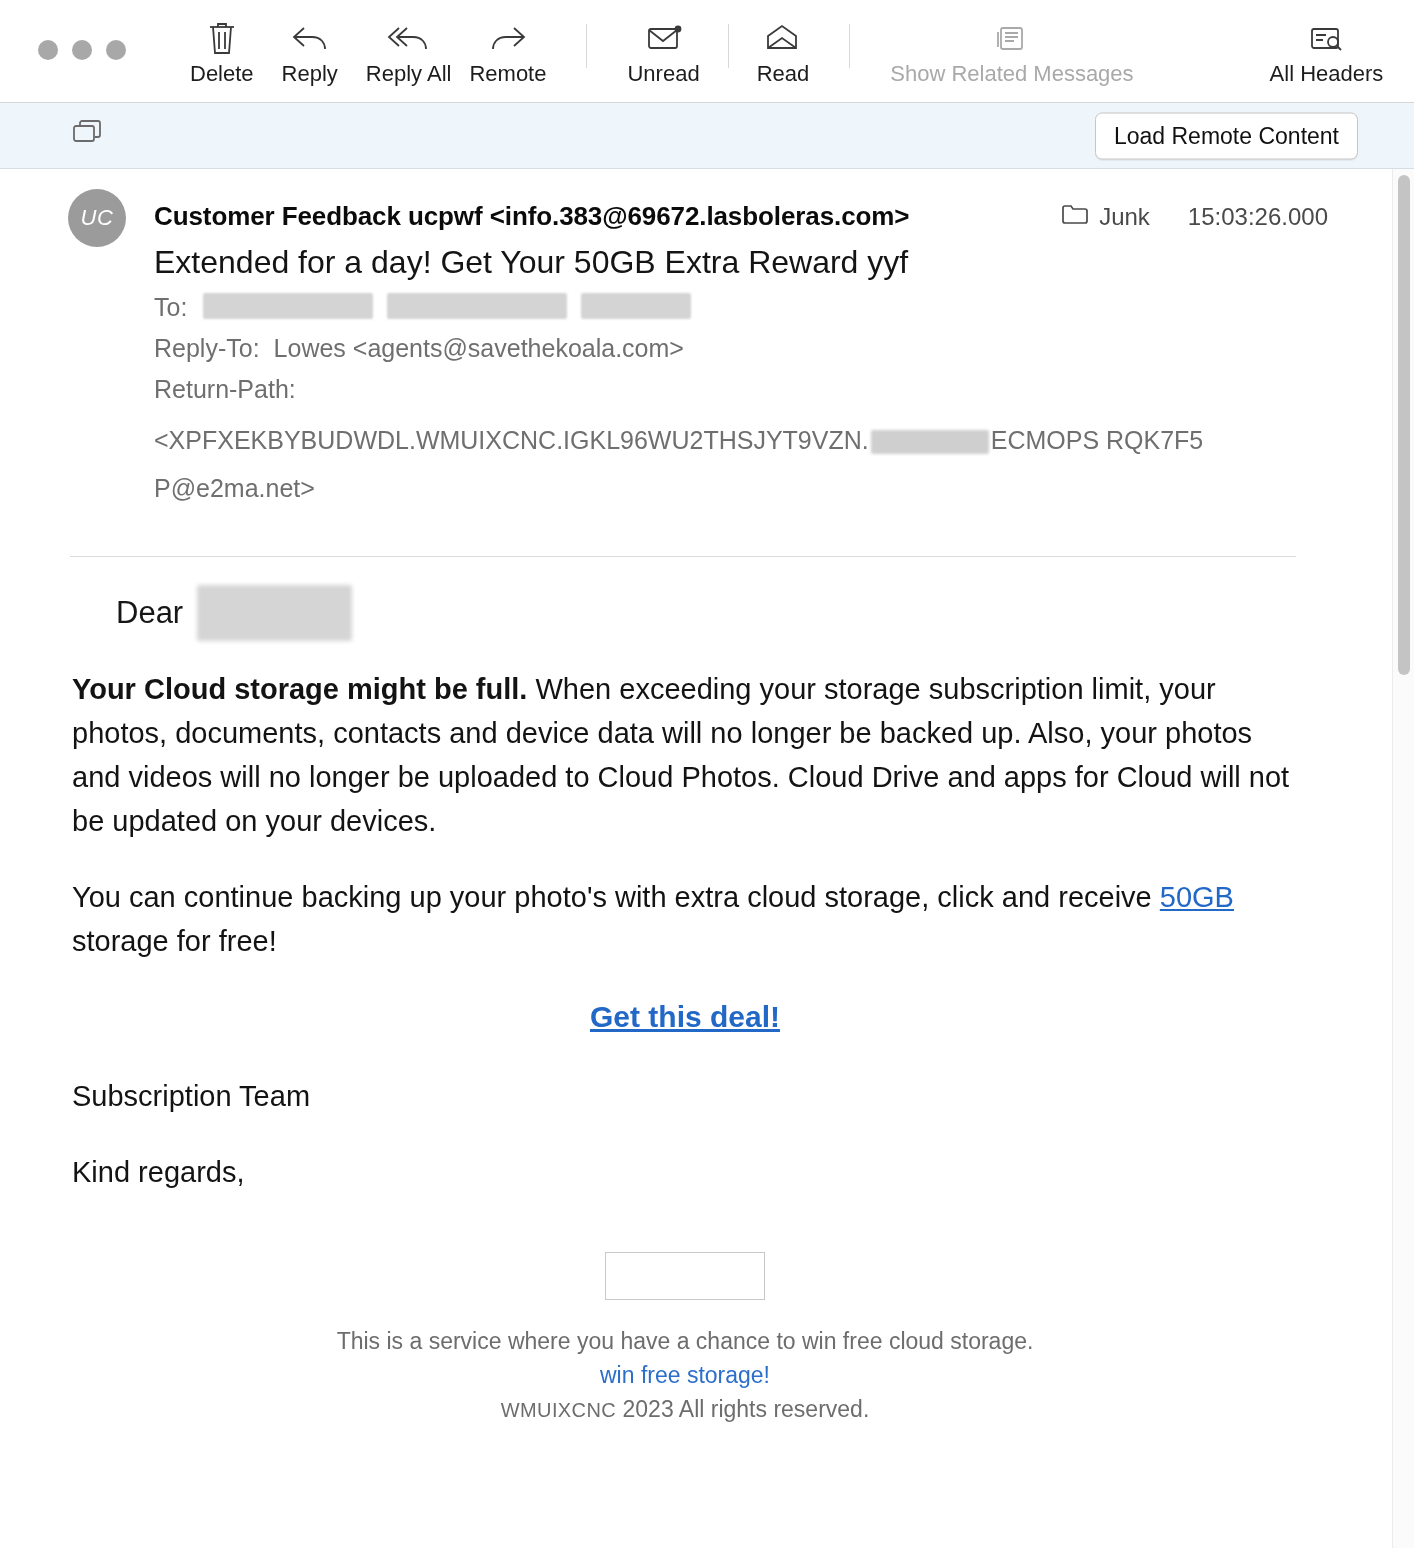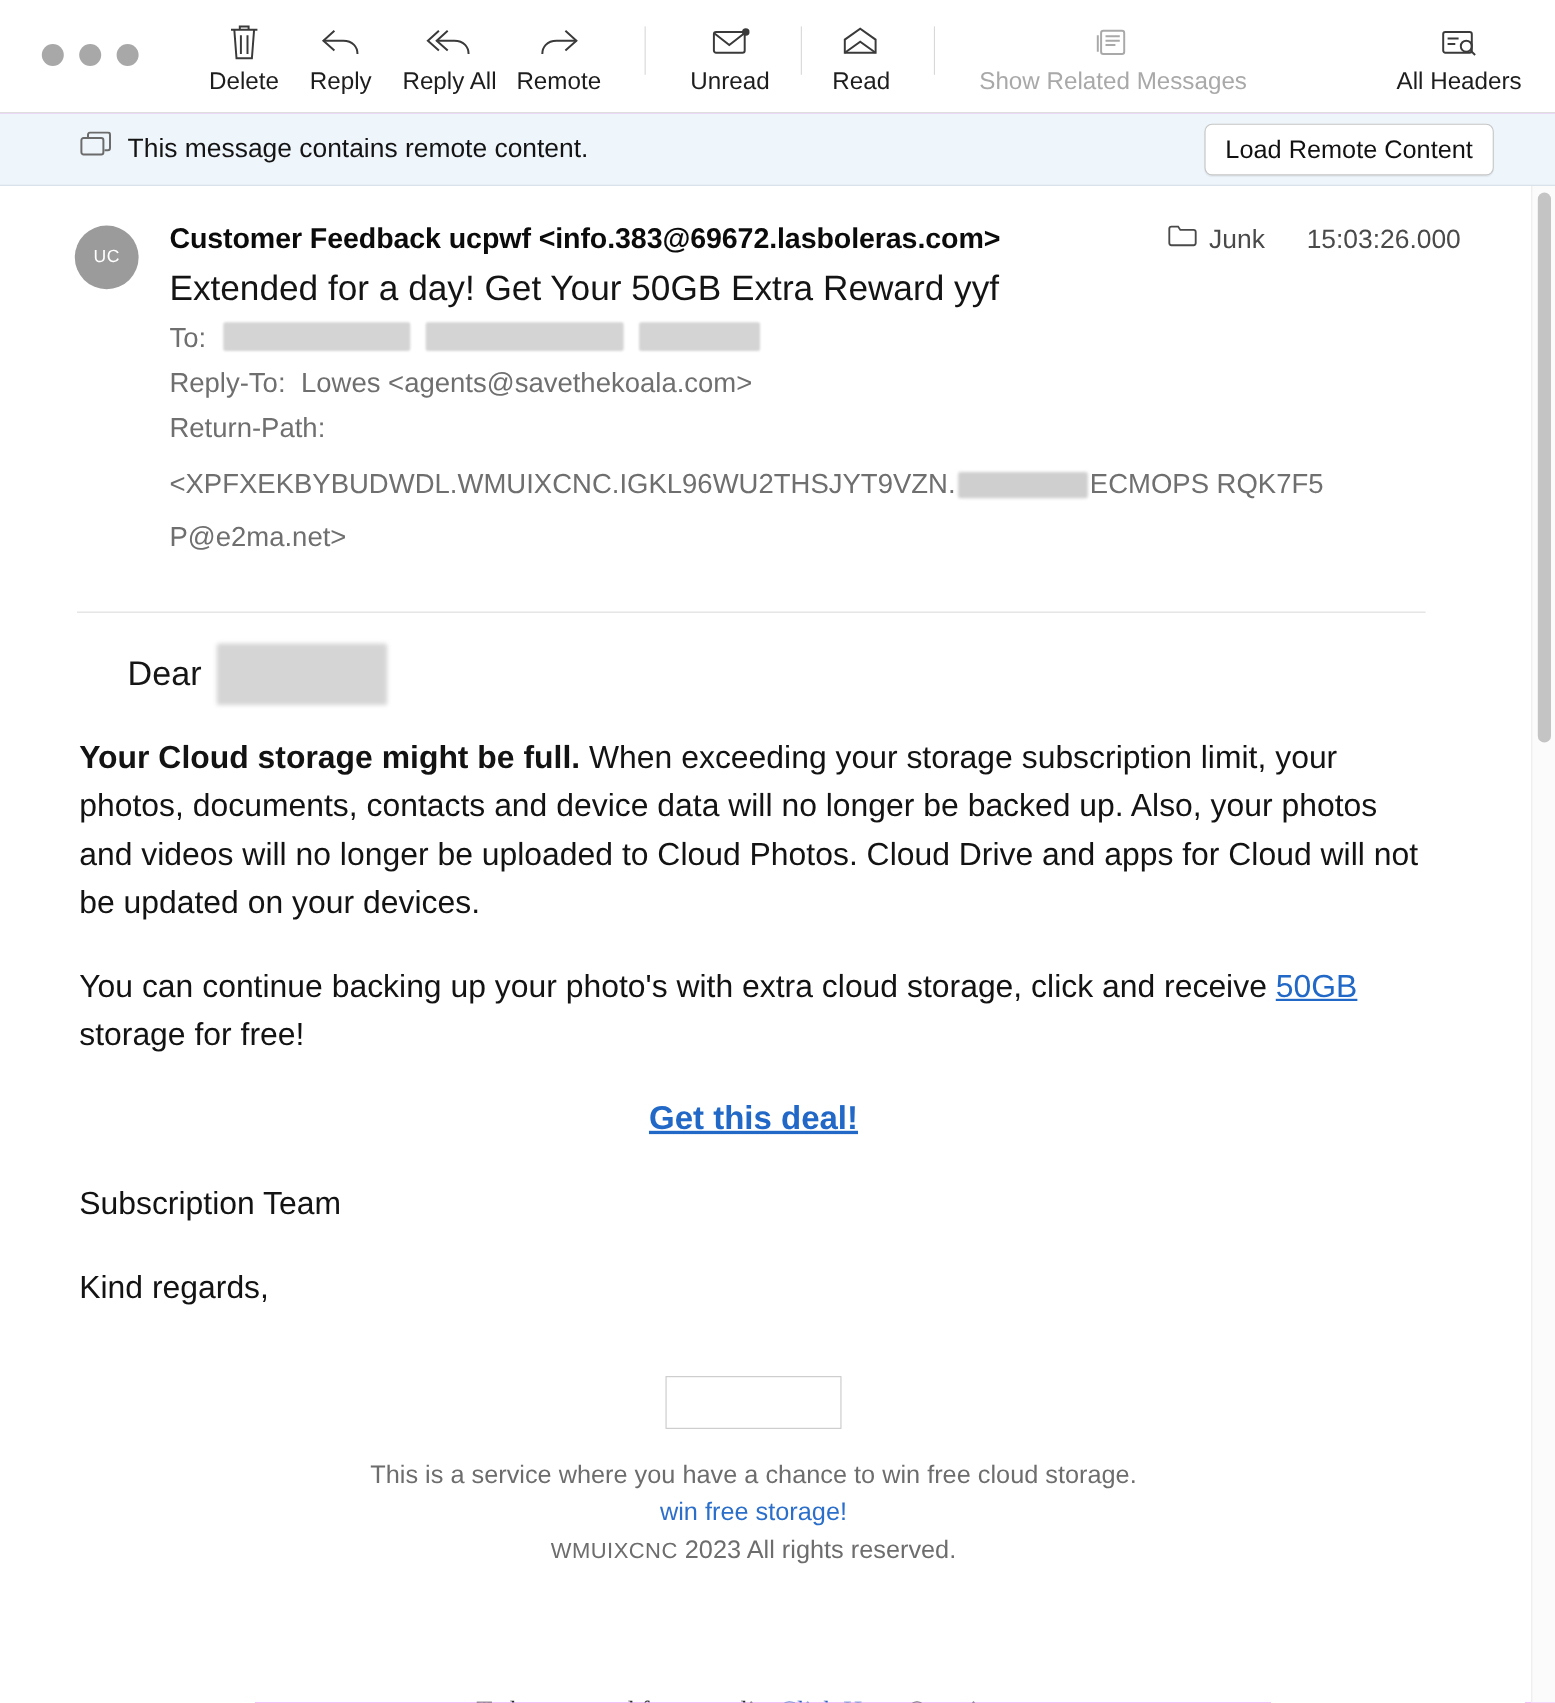--- a/index.html
+++ b/index.html
@@ -7,21 +7,21 @@
     margin: 0; padding: 0;
     width: 1414px; height: 1548px;
     background: #ffffff;
     font-family: "Liberation Sans", sans-serif;
     -webkit-font-smoothing: antialiased;
   }
   .window {
     position: relative;
     width: 1414px; height: 1548px;
     overflow: hidden;
-    background: #d946ef;
+    background: #4c1d95;
   }
 
   
   .toolbar {
     position: relative;
     height: 103px;
     background: #ffffff;
     border-bottom: 1px solid #d6d6d6;
     display: flex;
     align-items: flex-start;
@@ -137,28 +137,29 @@
     height: 100%;
   }
 
   
   .hdr {
     position: relative;
     padding: 32px 60px 18px 70px;
   }
   .avatar {
     position: absolute;
-    left: 68px; top: 36px;
+    left: 68px; top: 20px;
     width: 58px; height: 58px;
     border-radius: 50%;
     background: #9b9b9b;
     color: #fff;
     display: flex; align-items: center; justify-content: center;
-    font-size: 16px;
+    font-size: 22px;
     letter-spacing: 0.5px;
+    font-style: italic;
   }
   .hdr-body { margin-left: 84px; }
   .line1 {
     display: flex;
     align-items: baseline;
   }
   .from {
     font-size: 26px;
     font-weight: bold;
     color: #0b0b0b;
@@ -431,21 +432,20 @@
     </div>
   </div>
 
   <div class="banner">
     <span class="bicon">
       <svg width="32" height="28" viewBox="0 0 32 28" fill="none" stroke="#6b6b6b" stroke-width="1.8">
         <rect x="2" y="6" width="20" height="15" rx="2"></rect>
         <path d="M8 6 V3 a2 2 0 0 1 2 -2 h16 a2 2 0 0 1 2 2 v12 a2 2 0 0 1 -2 2 h-3"></path>
       </svg>
     </span>
-    <span class="btext">This message contains remote content.</span>
     <button class="bbtn">Load Remote Content</button>
   </div>
 
   <div class="msgarea">
     <div class="content">
 
       <div class="hdr">
         <div class="avatar">UC</div>
         <div class="hdr-body">
           <div class="line1">

